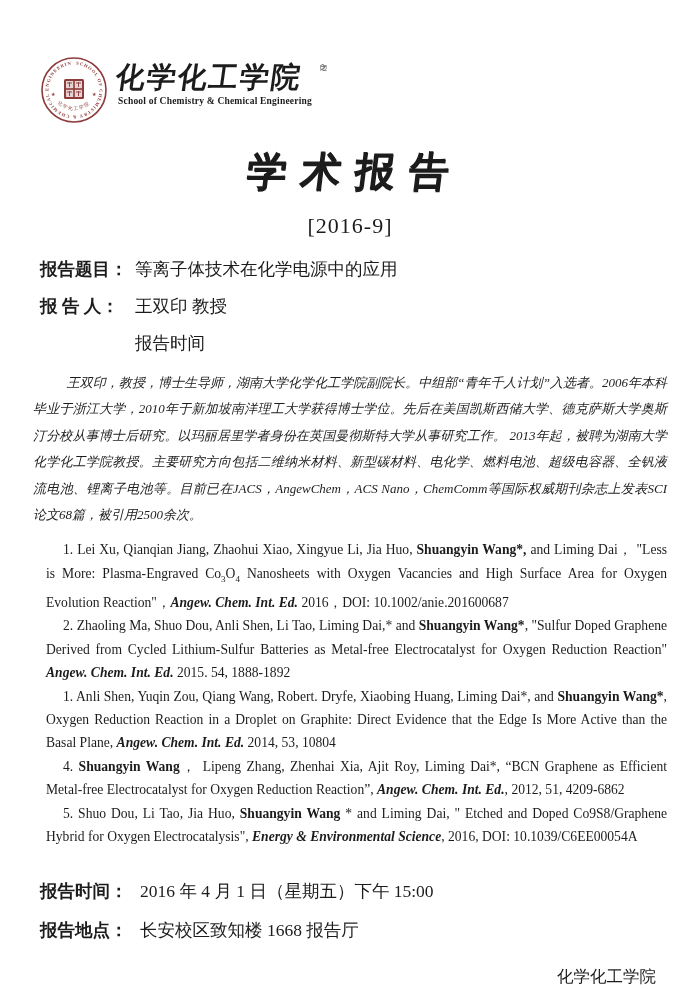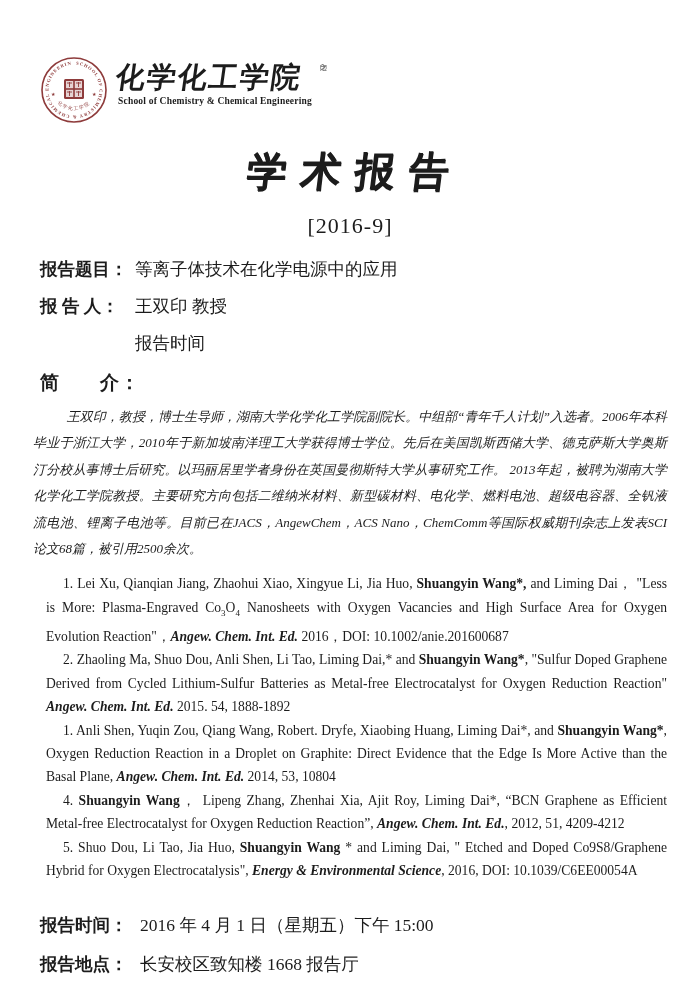--- a/index.html
+++ b/index.html
@@ -126,28 +126,27 @@
       <span class="meta-label">报告题目：</span>
       <span class="meta-value">等离子体技术在化学电源中的应用</span>
     </div>
     <div class="meta-row">
       <span class="meta-label">报 告 人：</span>
       <span class="meta-value">王双印 教授</span>
     </div>
     <div class="meta-indent">报告时间</div>
   </div>
 
-  <div class="intro-heading">简　　介：</div>
   <p class="intro-text" style="text-indent:2.6em;">王双印，教授，博士生导师，湖南大学化学化工学院副院长。中组部“青年千人计划”入选者。2006年本科毕业于浙江大学，2010年于新加坡南洋理工大学获得博士学位。先后在美国凯斯西储大学、德克萨斯大学奥斯汀分校从事博士后研究。以玛丽居里学者身份在英国曼彻斯特大学从事研究工作。 2013年起，被聘为湖南大学化学化工学院教授。主要研究方向包括二维纳米材料、新型碳材料、电化学、燃料电池、超级电容器、全钒液流电池、锂离子电池等。目前已在JACS，AngewChem，ACS Nano，ChemComm等国际权威期刊杂志上发表SCI论文68篇，被引用2500余次。</p>
 
   <div class="refs">
       <p class="ref"><span>1. Lei Xu, Qianqian Jiang, Zhaohui Xiao, Xingyue Li, Jia Huo, </span><span class="b">Shuangyin Wang*,</span><span> and Liming Dai， "Less is More: Plasma-Engraved Co</span><sub>3</sub><span>O</span><sub>4</sub><span> Nanosheets with Oxygen Vacancies and High Surface Area for Oxygen Evolution Reaction"，</span><span class="bi">Angew. Chem. Int. Ed.</span><span> 2016，DOI: 10.1002/anie.201600687</span></p>
       <p class="ref"><span>2. Zhaoling Ma, Shuo Dou, Anli Shen, Li Tao, Liming Dai,* and </span><span class="b">Shuangyin Wang*</span><span>, "Sulfur Doped Graphene Derived from Cycled Lithium-Sulfur Batteries as Metal-free Electrocatalyst for Oxygen Reduction Reaction" </span><span class="bi">Angew. Chem. Int. Ed.</span><span> 2015. 54, 1888-1892</span></p>
       <p class="ref"><span>1. Anli Shen, Yuqin Zou, Qiang Wang, Robert. Dryfe, Xiaobing Huang, Liming Dai*, and </span><span class="b">Shuangyin Wang*</span><span>, Oxygen Reduction Reaction in a Droplet on Graphite: Direct Evidence that the Edge Is More Active than the Basal Plane, </span><span class="bi">Angew. Chem. Int. Ed.</span><span> 2014, 53, 10804</span></p>
-      <p class="ref"><span>4. </span><span class="b">Shuangyin Wang</span><span>，  Lipeng Zhang, Zhenhai Xia, Ajit Roy, Liming Dai*, “BCN Graphene as Efficient Metal-free Electrocatalyst for Oxygen Reduction Reaction”, </span><span class="bi">Angew. Chem. Int. Ed.</span><span>, 2012, 51, 4209-4212</span></p>
+      <p class="ref"><span>4. </span><span class="b">Shuangyin Wang</span><span>，  Lipeng Zhang, Zhenhai Xia, Ajit Roy, Liming Dai*, “BCN Graphene as Efficient Metal-free Electrocatalyst for Oxygen Reduction Reaction”, </span><span class="bi">Angew. Chem. Int. Ed.</span><span>, 2012, 51, 4209-6862</span></p>
       <p class="ref"><span>5. Shuo Dou, Li Tao, Jia Huo,  </span><span class="b">Shuangyin Wang</span><span> * and Liming Dai, " Etched and Doped Co9S8/Graphene Hybrid for Oxygen Electrocatalysis", </span><span class="bi">Energy &amp; Environmental Science</span><span>, 2016, DOI: 10.1039/C6EE00054A</span></p>
     </div>
 
   <div class="footer">
     <div class="footer-row">
       <span class="footer-label">报告时间：</span>
       <span>2016 年 4 月 1 日（星期五）下午 15:00</span>
     </div>
     <div class="footer-row">
       <span class="footer-label">报告地点：</span>

